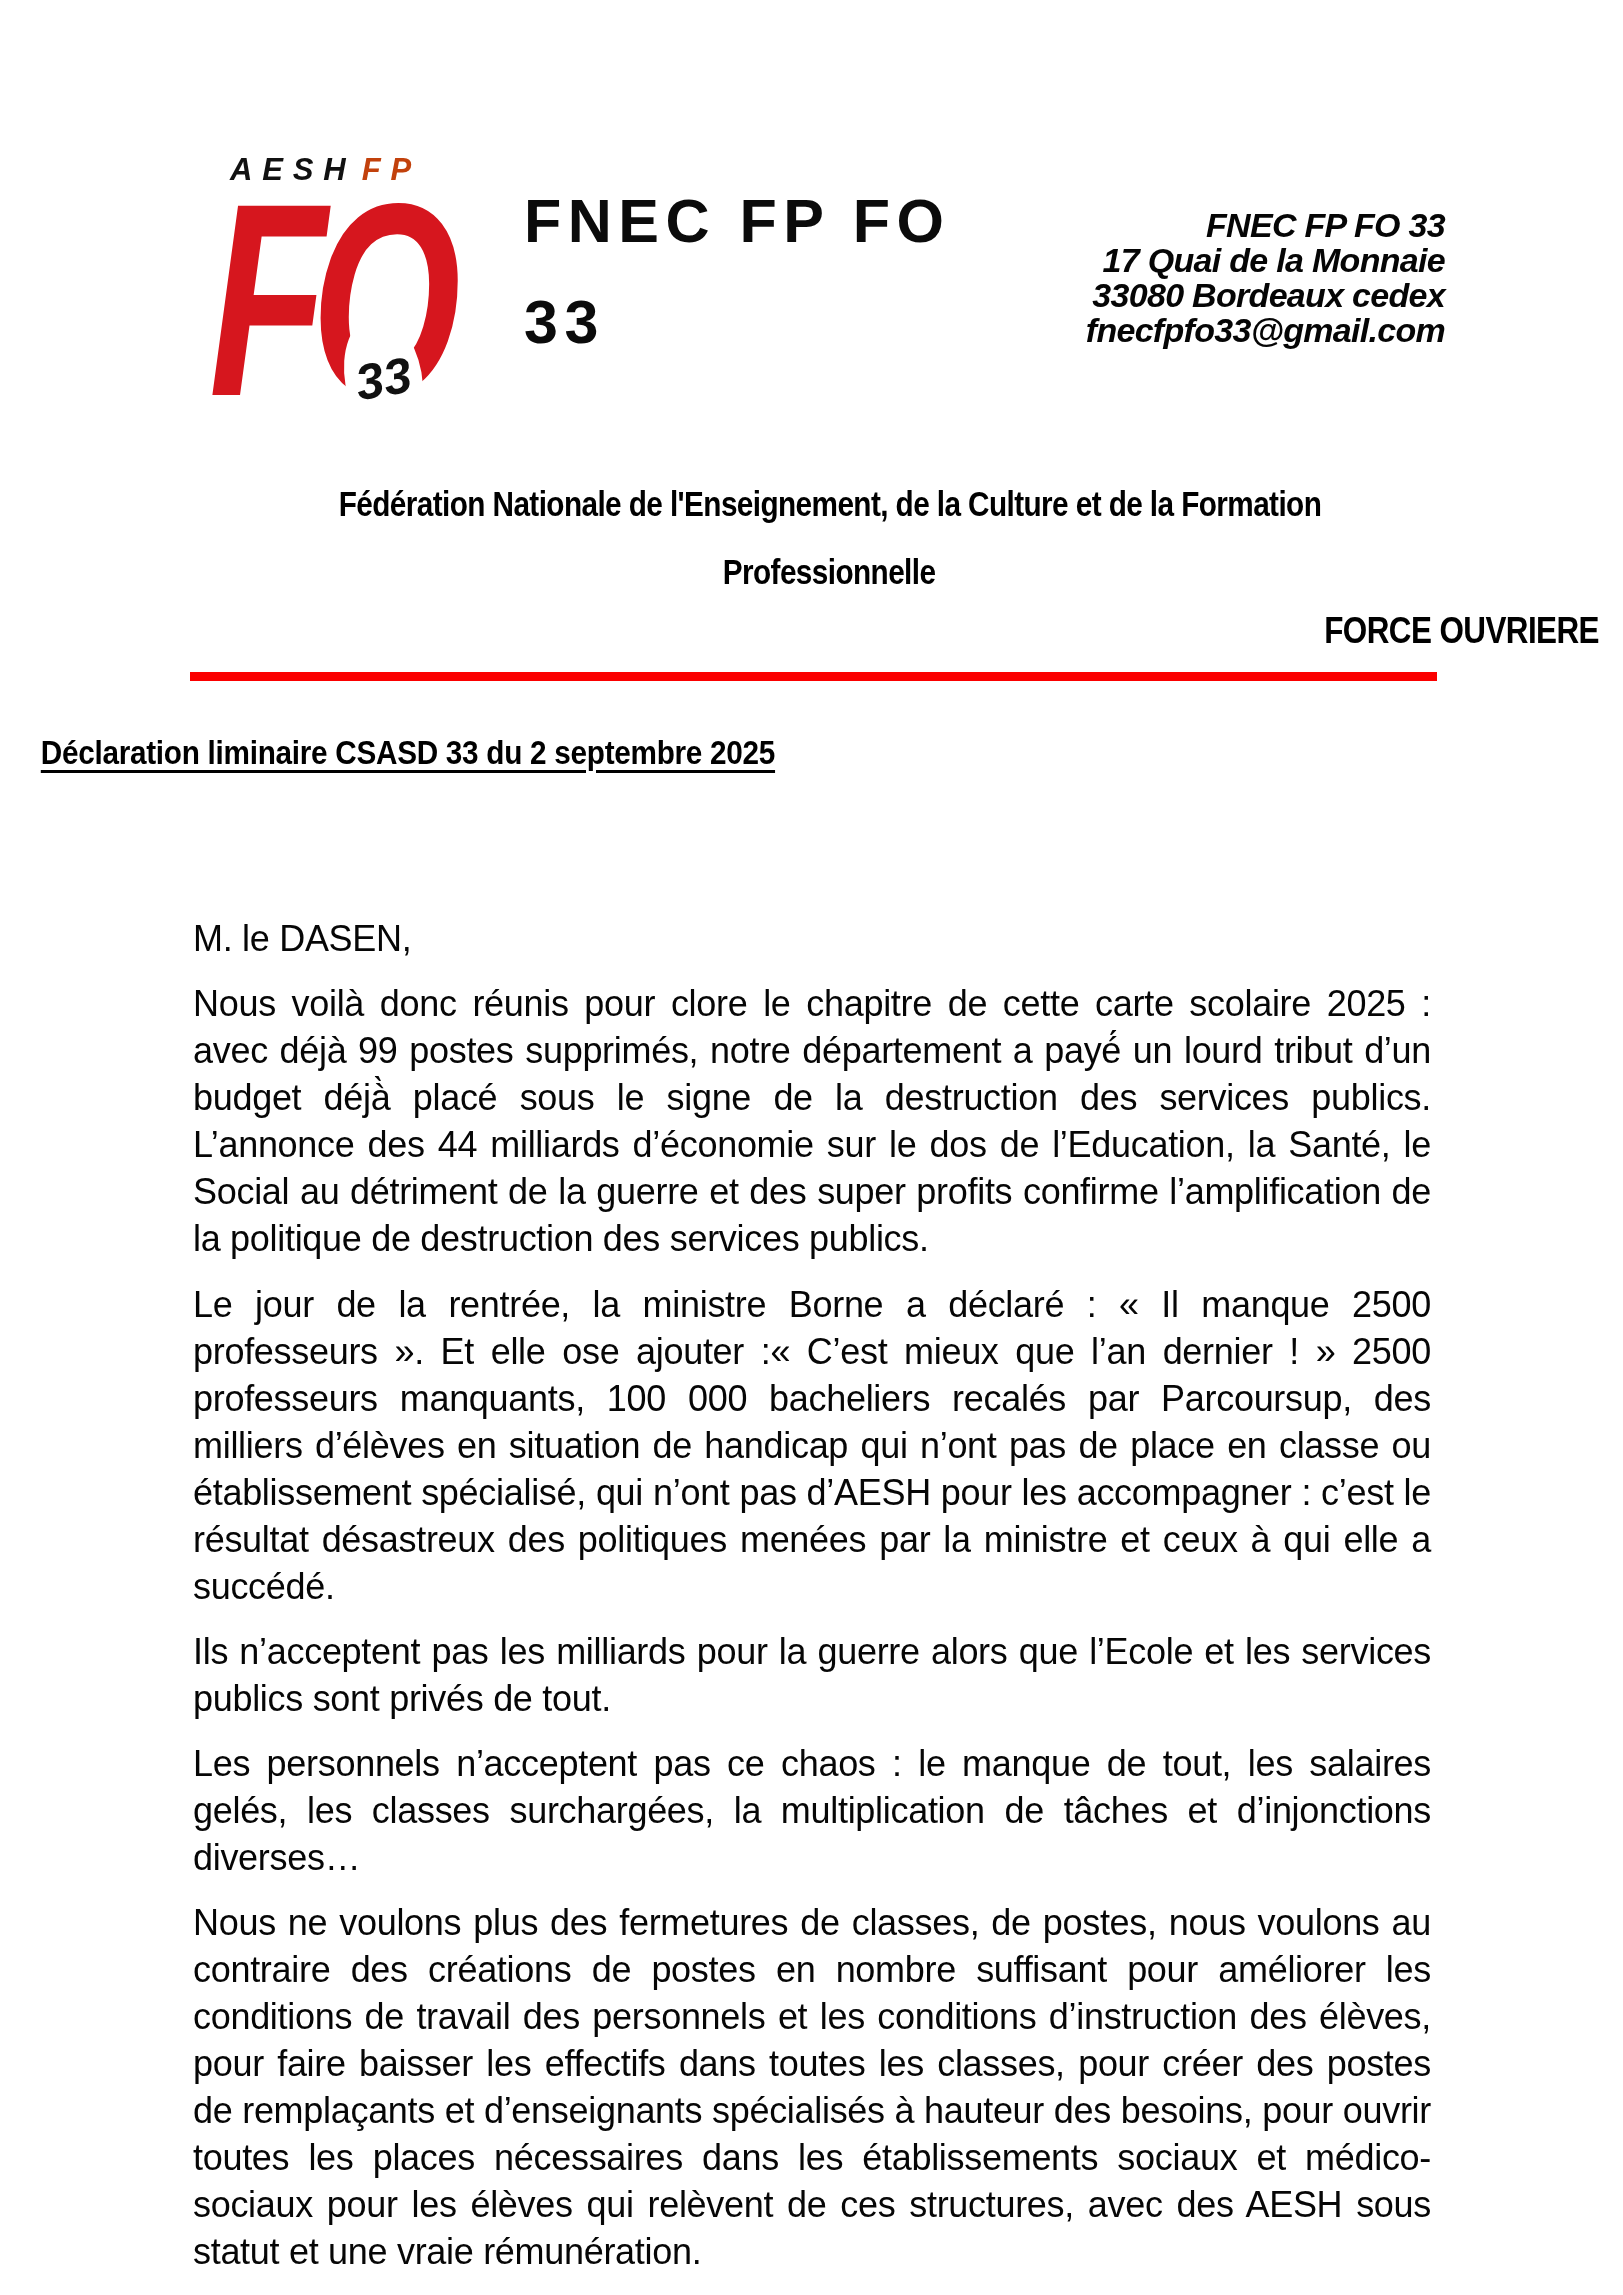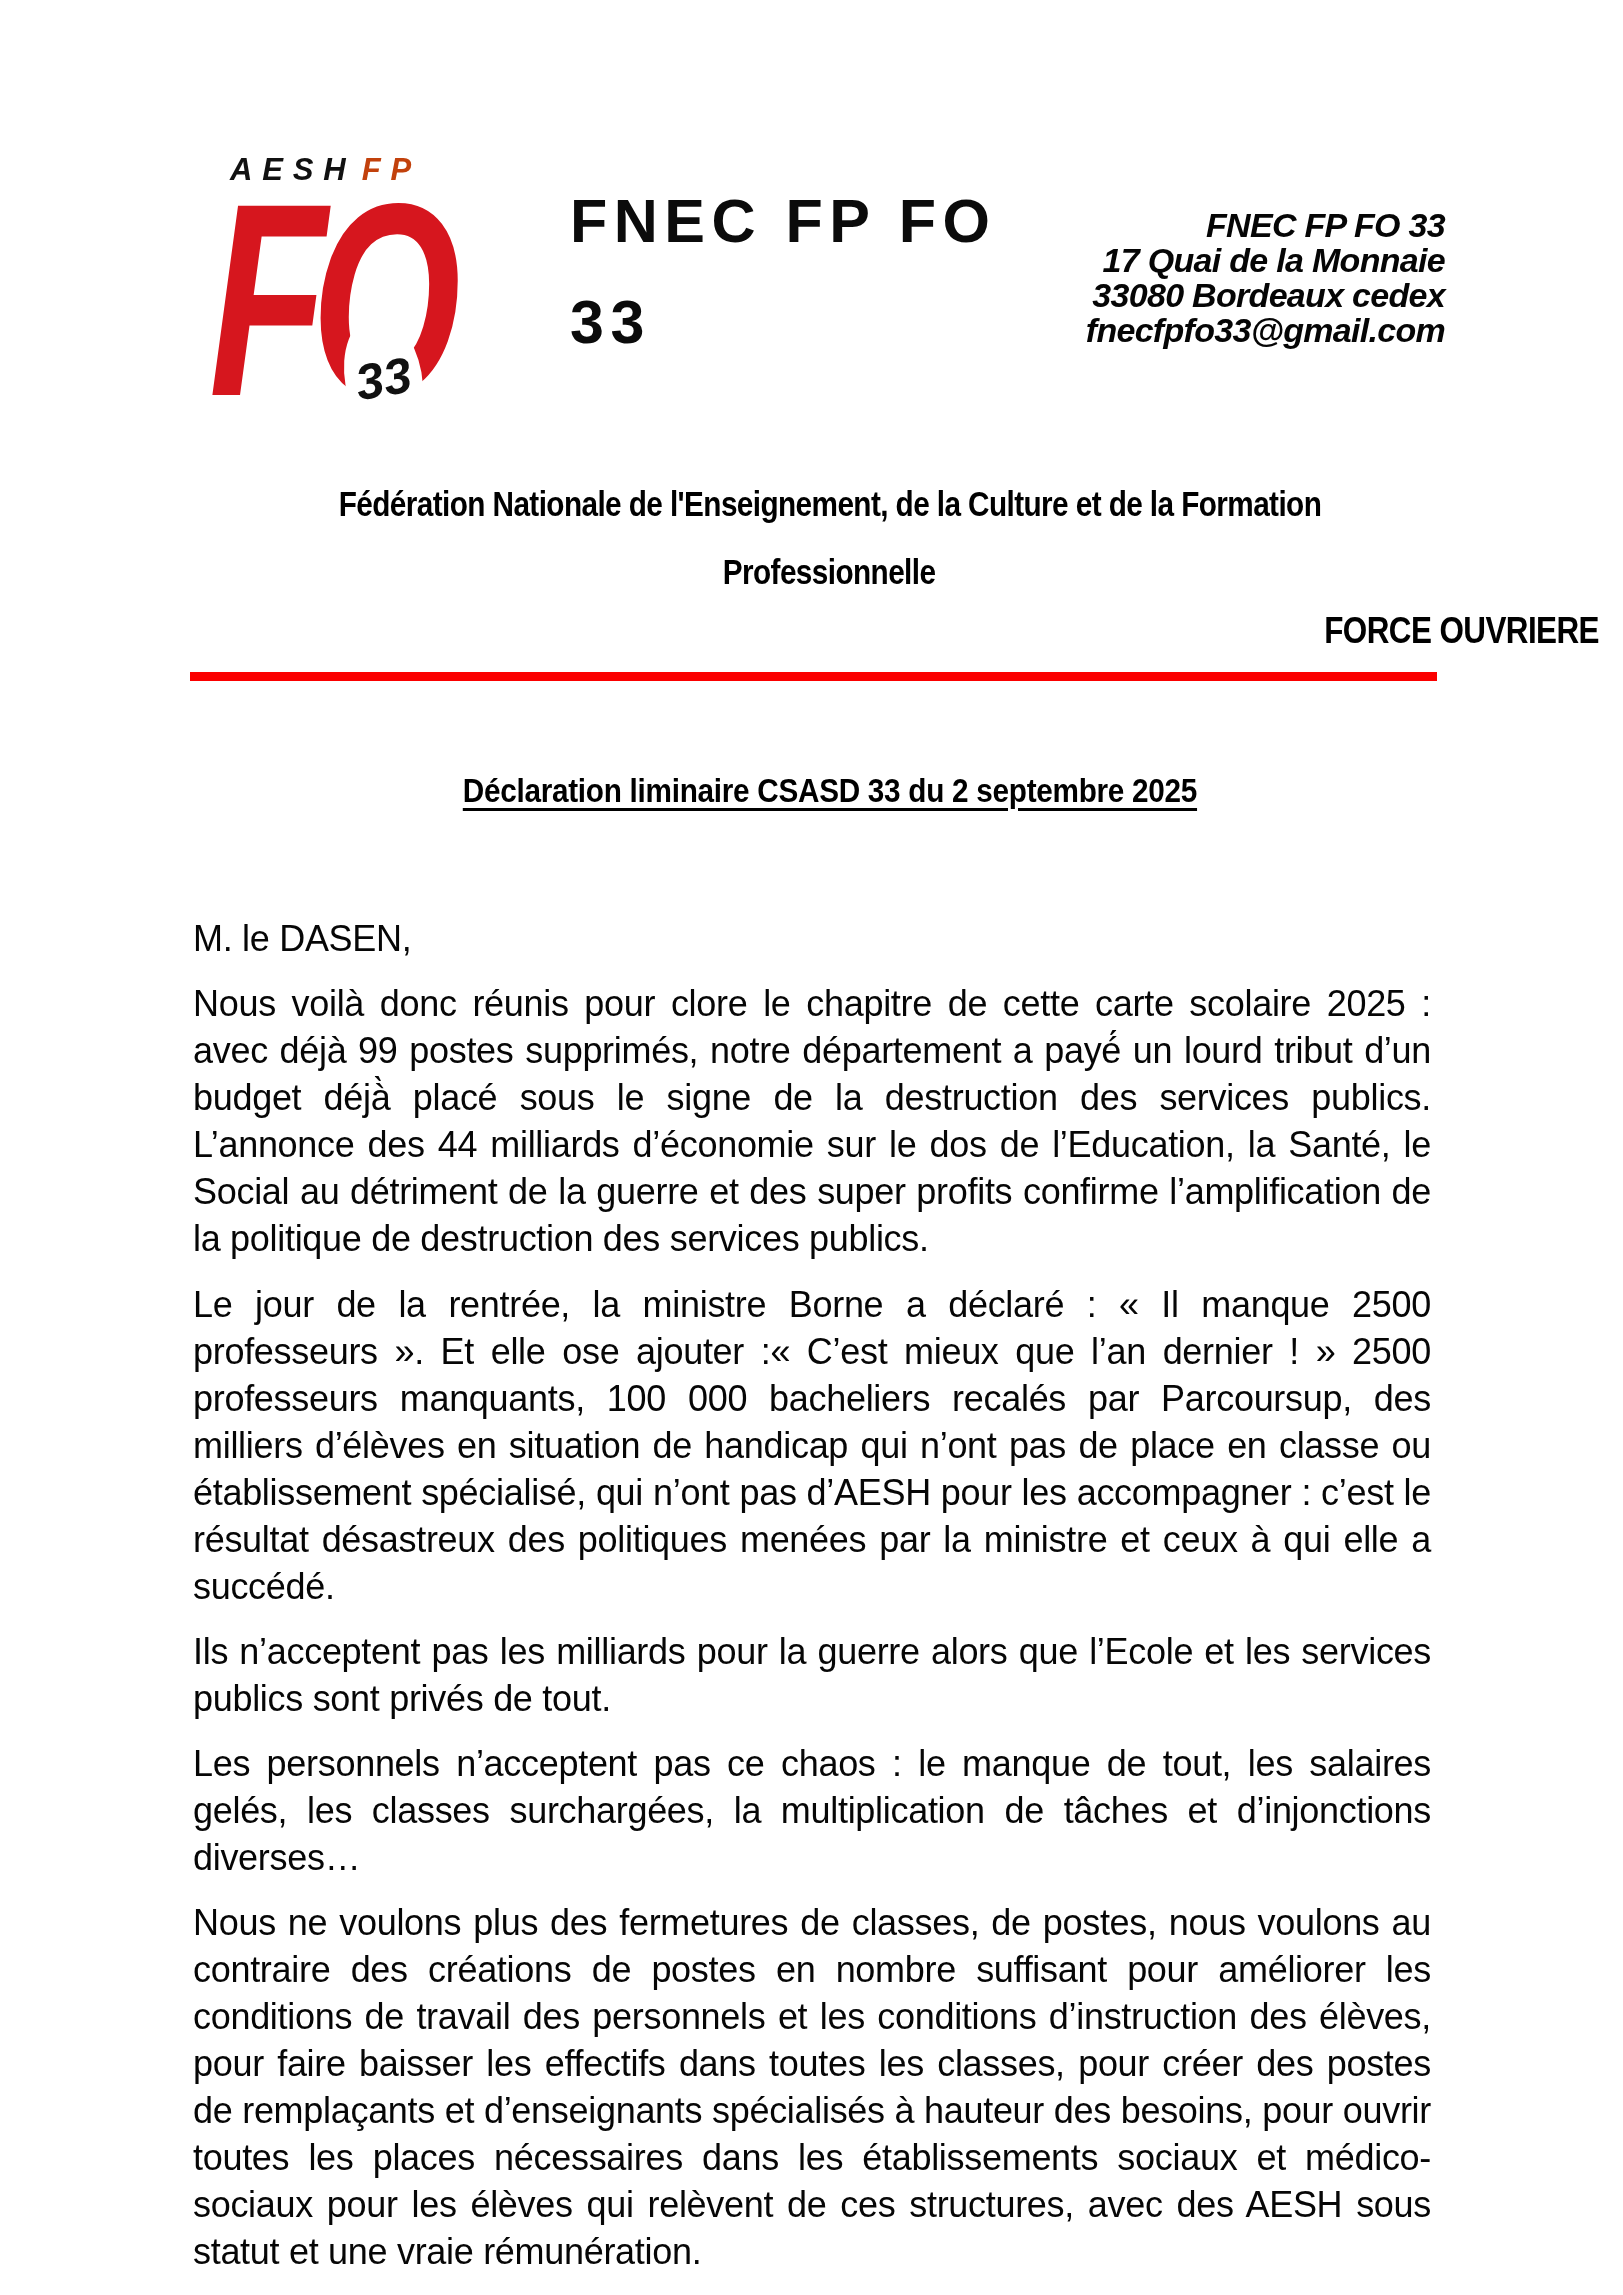--- a/index.html
+++ b/index.html
@@ -22,39 +22,39 @@
   .logo-fo{position:absolute;left:-7.9px;top:14.4px;
            font-size:275px;line-height:1;font-weight:800;font-style:italic;
            letter-spacing:-22px;
            transform:scaleX(0.70);transform-origin:left top;
            white-space:nowrap;}
   .o-counter{position:absolute;left:128px;top:167px;width:77px;height:128px;
              background:#ffffff;border-radius:50%;transform:rotate(-10deg);
              display:flex;align-items:center;justify-content:center;}
   .logo-33{font-size:50px;font-weight:bold;font-style:italic;color:#111;}
   
-  .main-title{position:absolute;left:570px;top:171px;font-weight:800;
+  .main-title{position:absolute;left:524px;top:171px;font-weight:800;
               font-size:61px;letter-spacing:6.5px;color:#0b0b0b;}
   .main-title div{line-height:101px;white-space:nowrap;}
   
   .address{position:absolute;right:178px;top:208px;text-align:right;
            font-weight:bold;font-style:italic;font-size:34px;line-height:35px;
            letter-spacing:-0.7px;color:#050505;}
   
   .federation{position:absolute;left:0;right:0;top:474px;text-align:center;}
   .fed-line{line-height:60px;padding-left:36px;}
   .fed-line > span{display:inline-block;transform:scaleX(0.85);transform-origin:50% 50%;
                    font-size:35px;font-weight:bold;white-space:nowrap;letter-spacing:-0.7px;}
   .union{position:absolute;left:0;right:0;top:607px;text-align:right;line-height:47px;}
   .union > span{display:inline-block;transform:scaleX(0.85);transform-origin:50% 50%;
                 font-size:37px;font-weight:bold;white-space:nowrap;letter-spacing:-0.7px;}
   
   .rule{position:absolute;left:190px;top:672px;width:1247px;height:8.5px;}
   
-  .doc-title{position:absolute;left:0;right:0;top:770px;text-align:center;line-height:42px;margin-left:36px;}
+  .doc-title{position:absolute;left:0;right:0;top:732px;line-height:42px;}
   .doc-title > span{display:inline-block;transform:scaleX(0.90);transform-origin:50% 50%;
                     font-size:33px;font-weight:bold;white-space:nowrap;
                     text-decoration:underline;text-underline-offset:5.9px;
                     text-decoration-thickness:2.6px;letter-spacing:-0.3px;}
   
   .body-text{position:absolute;left:193px;top:915px;width:1238px;
              font-size:36px;line-height:47px;letter-spacing:-0.3px;
              text-align:justify;color:#060606;}
   .body-text p{margin:0 0 18.3px 0;}
   .body-text .it{}

